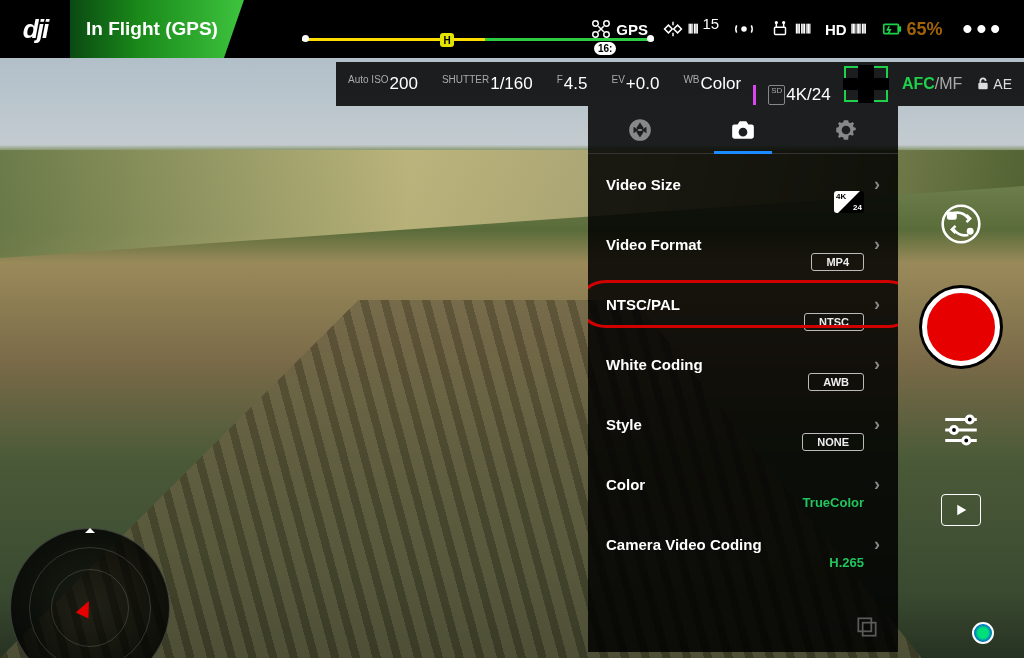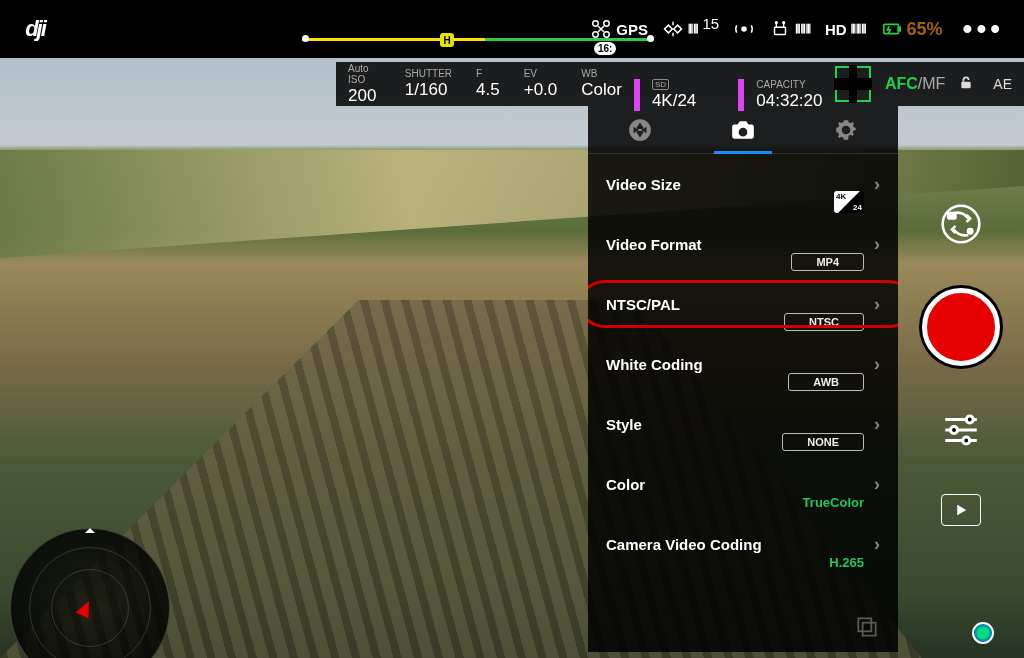--- a/index.html
+++ b/index.html
@@ -25,21 +25,21 @@
   content:""; position:absolute; left:0; right:0; top:300px; bottom:0;
   background:
     repeating-linear-gradient(75deg, rgba(0,0,0,.18) 0 8px, rgba(255,255,220,.06) 8px 20px),
     linear-gradient(to bottom, #6a6040 0%, #4a4a30 100%);
   clip-path: polygon(35% 0, 62% 0, 90% 100%, 0 100%);
   opacity:.85;
 }
 
 
 .topbar { position: absolute; top: 0; left: 0; right: 0; height: 58px; background: #000; display: flex; align-items: center; z-index: 10; }
-.logo { width: 70px; text-align: center; font-family: Arial; font-weight: bold; font-style: italic; font-size: 22px; letter-spacing: -2px; }
+.logo { width: 70px; text-align: center; font-family: Arial; font-weight: bold; font-style: italic; font-size: 26px; letter-spacing: -2px; }
 .status-chip { height: 58px; padding: 0 26px 0 16px; display: flex; align-items: center; font-size: 19px; font-weight: 700;
   background: linear-gradient(90deg,#0a4a12 0%, #1a8a1a 40%, #3ec43e 100%);
   clip-path: polygon(0 0, 100% 0, calc(100% - 20px) 100%, 0 100%); }
 .top-icons { margin-left: auto; display: flex; align-items: center; gap: 14px; padding-right: 20px; font-size: 13px; }
 .ticon { display:flex; align-items:center; gap:4px; }
 .ticon svg { width: 22px; height: 22px; }
 .tspan { font-size: 15px; font-weight: 600; }
 .sup { font-size: 15px; position: relative; top:-6px; }
 .batt { color: #a16207; font-weight: 700; font-size: 18px; }
 .batt-icon { width: 22px; height: 22px; }
@@ -49,45 +49,45 @@
 .sigline { position: absolute; top: 38px; left: 302px; right: 370px; height: 3px;
   background: linear-gradient(90deg, #ffdd00 0 52%, #2ecc40 52% 100%); z-index:11; }
 .sigline::before, .sigline::after { content:""; position:absolute; top:-3px; width:7px; height:7px; border-radius:50%; background:#fff; }
 .sigline::before{ left:0; } .sigline::after{ right:0; }
 .home-marker { position:absolute; top:33px; left:440px; width:14px; height:14px; background:#e4e400; border-radius:3px; z-index:12; display:flex; align-items:center; justify-content:center; font-size:10px; color:#000; font-weight:bold;}
 .time-pill { position:absolute; top:42px; left:594px; background:#fff; color:#000; font-size:10px; font-weight:700; padding:1px 4px; border-radius:7px 7px 7px 7px; z-index:12; }
 
 
 .parambar { position: absolute; top: 62px; left: 336px; right: 0; height: 44px; background: rgba(0,0,0,.85);
   display: flex; align-items: center; z-index: 9; font-size: 12px; }
-.param { padding: 0 12px; display:flex; flex-direction:column; justify-content:center; gap:1px; }
+.param { padding: 0 12px; display:flex; justify-content:center; gap:1px; }
 .param .lbl { font-size: 10px; color: #aaa; text-transform: none; }
 .param .val { font-size: 17px; font-weight: 500; }
-.param.sep { border-left: 6px solid #d946ef; margin-top: 21px; }
+.param.sep { border-left: 3px solid #d946ef; margin-top: 21px; }
 .focus-frame { margin-left: auto; width: 44px; height: 36px; border: 2px solid #1fd04a; position: relative; }
 .focus-frame::before,.focus-frame::after{content:"";position:absolute;background:#000;}
 .focus-frame::before{left:12px;right:12px;top:-3px;bottom:-3px;}
 .focus-frame::after{top:10px;bottom:10px;left:-3px;right:-3px;}
 .afc { margin: 0 14px; font-size: 16px; }
 .afc .a { color: #1fd04a; font-weight:600; }
 .afc .m { color: #aaa; }
-.ae-lock { display:flex; align-items:flex-start; gap:20px; margin-right:12px; font-size:14px; color:#ddd; }
+.ae-lock { display:flex; align-items:center; gap:3px; margin-right:12px; font-size:14px; color:#ddd; }
 
 
 .panel { position: absolute; top: 106px; right: 126px; width: 310px; bottom: 6px;
   background: rgba(0,0,0,.85); z-index: 8; display: flex; flex-direction: column; }
 .ptabs { display: flex; height: 48px; border-bottom: 1px solid #333; }
 .ptab { flex: 1; display: flex; align-items: center; justify-content: center; position: relative; }
 .ptab.active::after { content:""; position:absolute; bottom:-1px; left:22%; right:22%; height:3px; background:#1a8cff; }
 .ptab svg { width: 26px; height: 26px; fill: #888; }
 .ptab.active svg { fill: #fff; }
 .plist { flex:1; overflow:hidden; }
 .prow { height: 60px; display:flex; align-items:center; padding: 0 18px; font-size: 15px; font-weight: 600; position:relative; }
 .prow .pval { margin-left:auto; font-size:11px; color:#bbb;margin-top:36px; }
-.prow .pval.box { border:1px solid #bbb; border-radius:3px; padding:2px 24px; font-weight:600; color:#eee; }
+.prow .pval.box { border:1px solid #bbb; border-radius:3px; padding:2px 14px; font-weight:600; color:#eee; }
 .prow .pval.dim { color:#22c55e; font-size:13px; font-weight:700; }
 .prow .chev { margin-left:10px; color:#888; font-size:18px; }
 .prow.hl::before { content:""; position:absolute; left:-10px; right:-18px; top:6px; bottom:6px;
   border:3px solid #d00000; border-radius:28px/24px; z-index:2; pointer-events:none; }
 .video-size-badge { width:30px; height:22px; background:linear-gradient(135deg,#fff 49%, #000 51%); border-radius:3px; position:relative; display:flex; }
 .video-size-badge .k { position:absolute; top:1px; left:2px; font-size:8px; color:#000; font-weight:700; }
 .video-size-badge .f { position:absolute; bottom:1px; right:2px; font-size:8px; color:#fff; font-weight:700; }
 .layers-icon { position:absolute; bottom:8px; right:18px; opacity:.5; }
 
 
@@ -108,20 +108,21 @@
 
 svg { overflow: visible; }
 </style>
 </head>
 <body>
 
 <div class="bg"></div>
 
 <div class="topbar">
   <div class="logo">dji</div>
+  <div class="status-chip">In Flight (GPS)</div>
   <div class="top-icons">
     <div class="ticon">
       <svg viewBox="0 0 24 24" stroke="#fff" fill="none" stroke-width="1.6">
           <circle cx="6" cy="6" r="3"></circle>
           <circle cx="18" cy="6" r="3"></circle>
           <circle cx="6" cy="18" r="3"></circle>
           <circle cx="18" cy="18" r="3"></circle>
           <path d="M9 9l6 6M15 9l-6 6"></path>
         </svg>
       <span class="tspan">GPS</span>
@@ -188,24 +189,20 @@
     <span class="lbl">EV</span>
     <span class="val">+0.0</span>
   </div>
   <div class="param">
     <span class="lbl">WB</span>
     <span class="val">Color</span>
   </div>
   <div class="param sep">
     <span class="lbl" style="font-size:8px;border:1px solid #888;padding:0 2px;border-radius:2px;width:fit-content">SD</span>
     <span class="val">4K/24</span>
-  </div>
-  <div class="param sep" style="margin-left:30px">
-    <span class="lbl">CAPACITY</span>
-    <span class="val">04:32:20</span>
   </div>
   <div class="focus-frame"></div>
   <div class="afc">
     <span class="a">AFC</span><span class="m">/MF</span>
   </div>
   <div class="ae-lock">
     <svg width="14" height="14" viewBox="0 0 24 24" fill="#ddd">
         <path d="M6 10V7a6 6 0 0112 0h-3a3 3 0 00-6 0v3H6z"></path>
         <rect x="4" y="10" width="16" height="11" rx="2"></rect>
       </svg>

